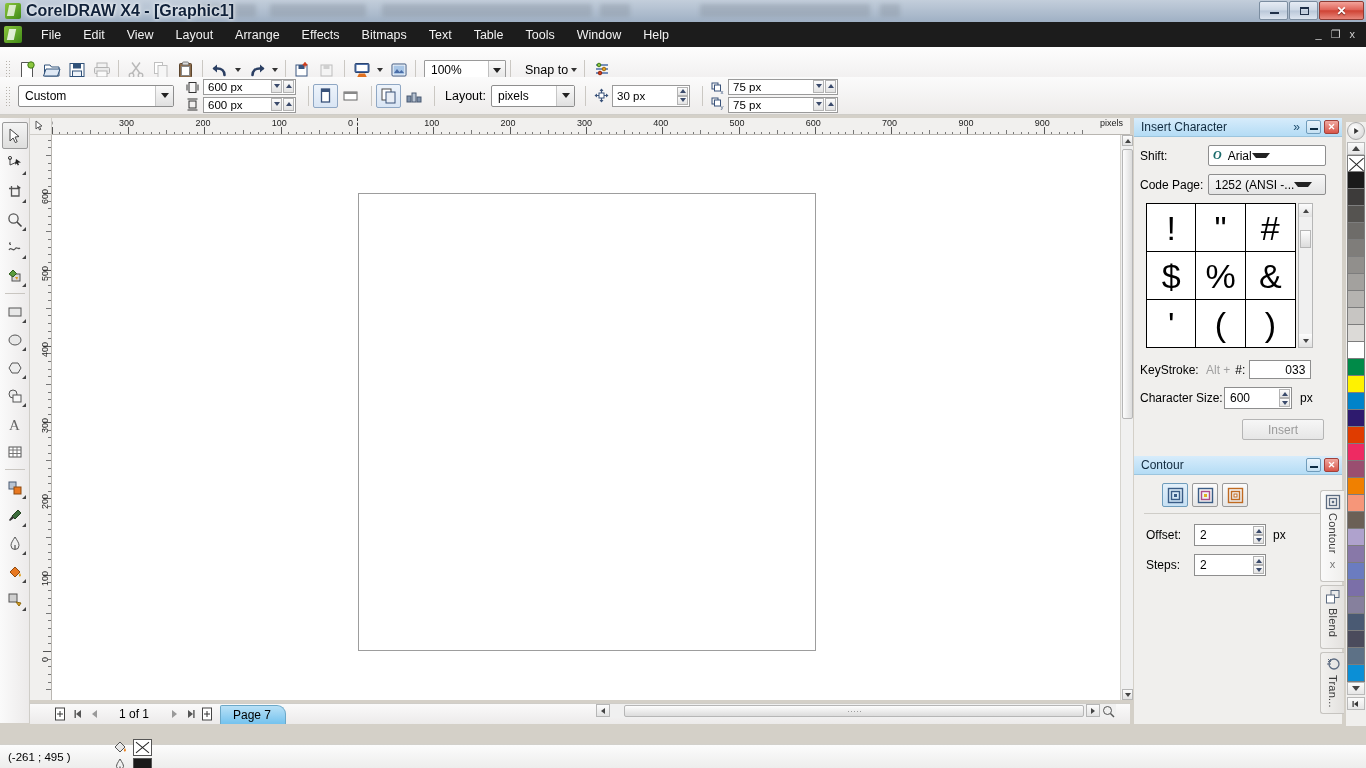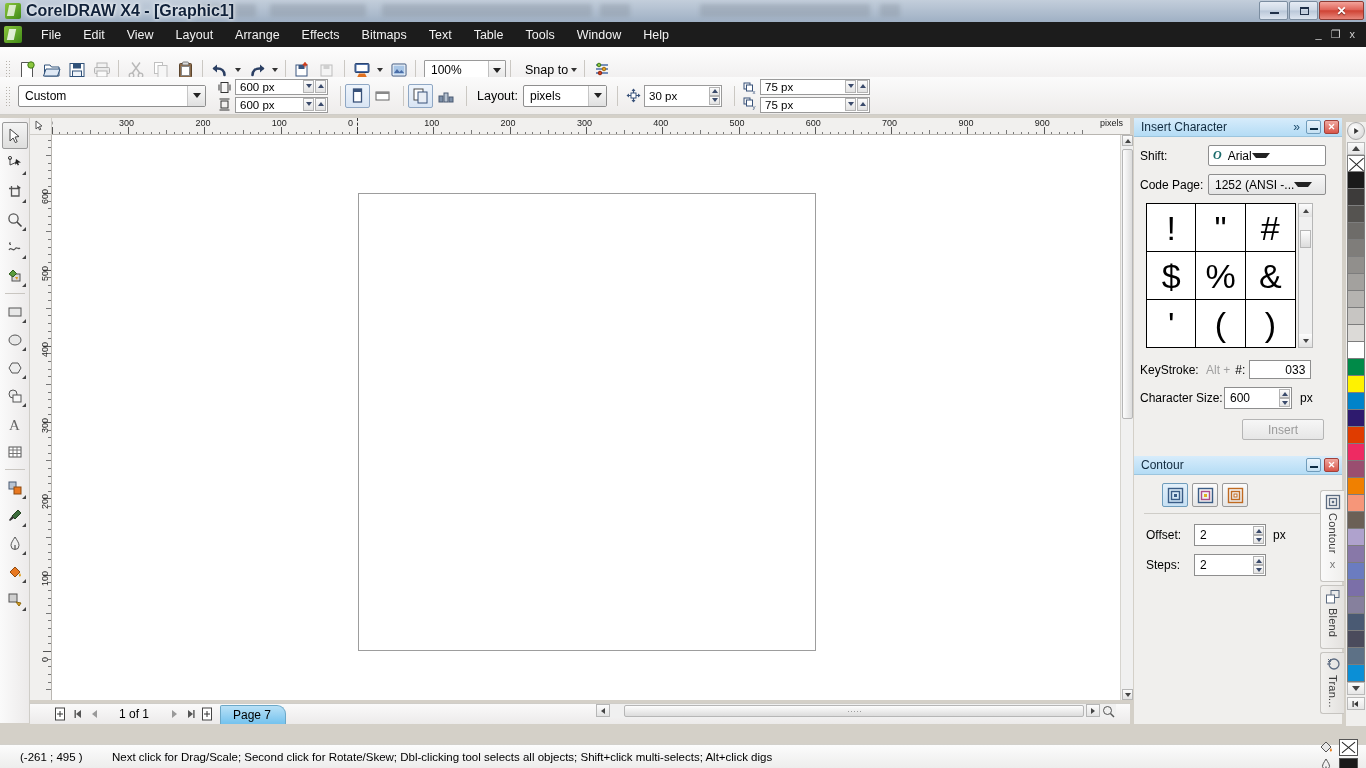--- a/index.html
+++ b/index.html
@@ -348,21 +348,21 @@
     display: flex; align-items: center; justify-content: center;
   }
 
   
   .statusbar {
     position: absolute; left: 0; top: 744px; width: 1366px; height: 24px;
     background: linear-gradient(to bottom,#fcfcfc,#ededec);
     border-top: 1px solid #d2d0cb;
     display: flex; align-items: center; font-size: 11.5px;
   }
-  .coords { width: 112px; padding-left: 20px; }
+  .coords { width: 112px; padding-left: 8px; }
   .hint { flex: 1; }
   .statusright { display: flex; align-items: center; padding-right: 8px; gap: 4px; }
   .fillind { display: flex; flex-direction: column; gap: 2px; }
   .indrow { display: flex; align-items: center; gap: 4px; }
   .indsw { width: 19px; height: 17px; border: 1px solid #555; }
   .indsw.none { background:#fff; position:relative; }
   .indsw.none:before, .indsw.none:after {
     content:""; position:absolute; left:0; top:50%; width:100%; height:1px; background:#222;
   }
   .indsw.none:before { transform: rotate(40deg); }
@@ -556,21 +556,21 @@
         <circle cx="6" cy="4" r="1.8" fill="#8cc63e" stroke="#3f7a18"></circle>
         <circle cx="11" cy="8" r="1.8" fill="#e0a020" stroke="#a06c10"></circle>
         <circle cx="7" cy="12" r="1.8" fill="#d23c1a" stroke="#8e2812"></circle>
       </svg>
     </div>
   </div>
 
   <div class="propbar">
     <div class="grip"></div>
 
-    <div class="combo" style="width:188px; margin-left:4px;">
+    <div class="combo" style="width:156px; margin-left:4px;">
       <span>Custom</span>
       <span class="dd">
           <i></i>
         </span>
     </div>
 
     <div style="width:16px; margin-left:10px; display:flex; flex-direction:column; gap:4px; align-items:center;">
       <svg width="13" height="13" viewBox="0 0 13 13">
           <rect x="3" y="1.5" width="7" height="10" fill="none" stroke="#333"></rect>
           <path d="M1 3.5v6M12 3.5v6" stroke="#333"></path>
@@ -1371,21 +1371,20 @@
     <div class="pal-arrow" style="margin-top:2px;">
       <svg width="10" height="10" viewBox="0 0 10 10">
           <path d="M7 2L3 5l4 3z" fill="#333"></path>
           <rect x="1.5" y="2" width="1.2" height="6" fill="#333"></rect>
         </svg>
     </div>
   </div>
 
   <div class="statusbar">
     <div class="coords">(-261 ; 495  )</div>
-    <div class="hint">Next click for Drag/Scale; Second click for Rotate/Skew; Dbl-clicking tool selects all objects; Shift+click multi-selects; Alt+click digs</div>
     <div class="statusright">
       <div class="fillind">
         <div class="indrow">
           <svg width="17" height="16" viewBox="0 0 17 16">
             <path d="M3 8l5-5 5 5-5 5z" fill="#e8e8e8" stroke="#555"></path>
             <path d="M13 9c1 2 1.5 3 0 3.5s-1.5-1.5 0-3.5z" fill="#e88020"></path>
           </svg>
           <span class="indsw none"></span>
         </div>
         <div class="indrow">

